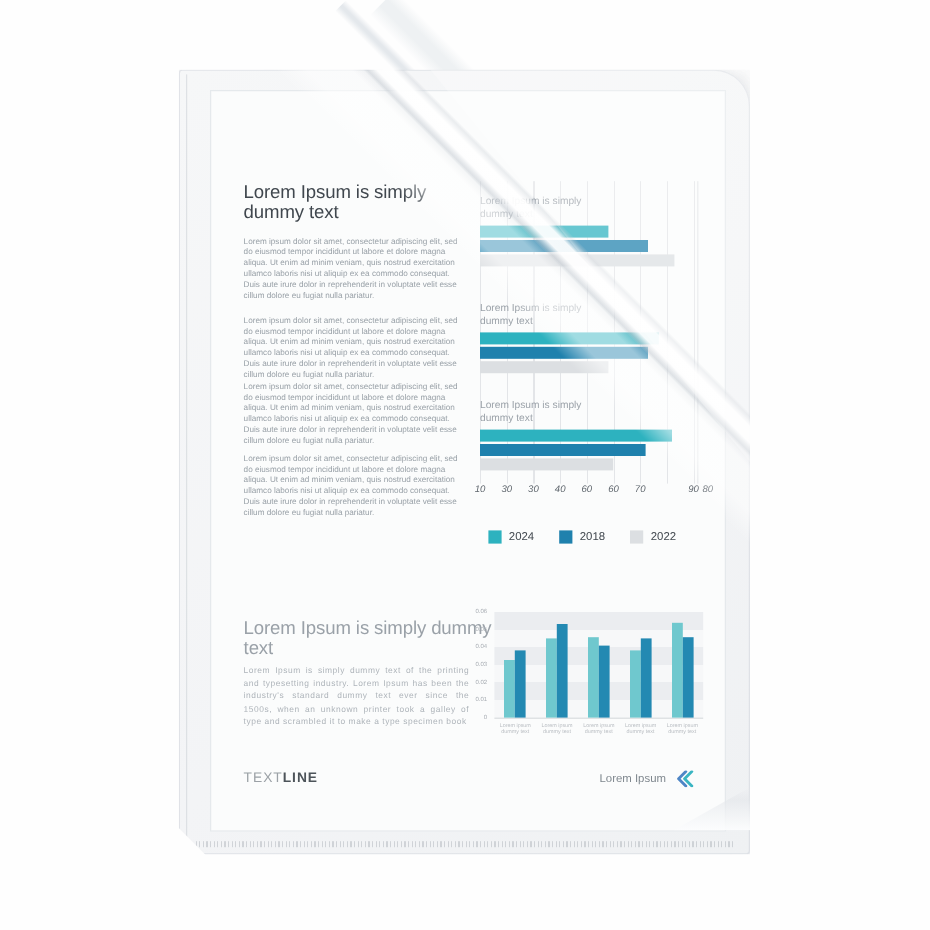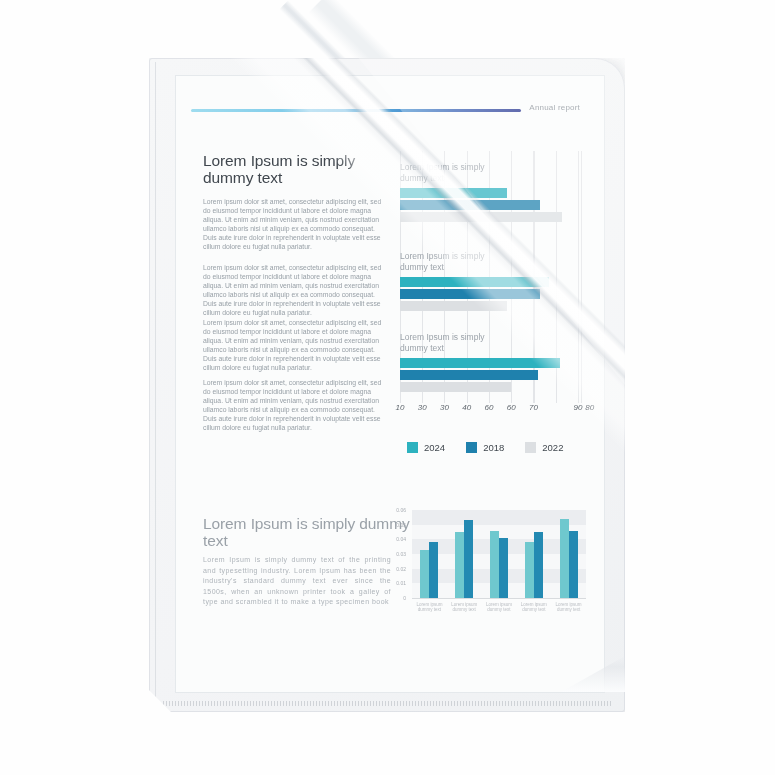--- a/index.html
+++ b/index.html
@@ -103,24 +103,20 @@
 
 <div class="page">
   <div class="streak-above s1"></div>
   <div class="streak-above s2"></div>
 
   <div class="sleeve">
     <div class="sleeve-edge"></div>
 
     <div class="sheet">
 
-      <div class="doc-header">
-        <div class="rule"></div>
-        <span class="hdr-label">Annual report</span>
-      </div>
 
       <h1 class="title">Lorem Ipsum is simply dummy text</h1>
       <p class="body-copy p1">Lorem ipsum dolor sit amet, consectetur adipiscing elit, sed do eiusmod tempor incididunt ut labore et dolore magna aliqua. Ut enim ad minim veniam, quis nostrud exercitation ullamco laboris nisi ut aliquip ex ea commodo consequat. Duis aute irure dolor in reprehenderit in voluptate velit esse cillum dolore eu fugiat nulla pariatur.</p>
       <p class="body-copy p2">Lorem ipsum dolor sit amet, consectetur adipiscing elit, sed do eiusmod tempor incididunt ut labore et dolore magna aliqua. Ut enim ad minim veniam, quis nostrud exercitation ullamco laboris nisi ut aliquip ex ea commodo consequat. Duis aute irure dolor in reprehenderit in voluptate velit esse cillum dolore eu fugiat nulla pariatur.</p>
       <p class="body-copy p3">Lorem ipsum dolor sit amet, consectetur adipiscing elit, sed do eiusmod tempor incididunt ut labore et dolore magna aliqua. Ut enim ad minim veniam, quis nostrud exercitation ullamco laboris nisi ut aliquip ex ea commodo consequat. Duis aute irure dolor in reprehenderit in voluptate velit esse cillum dolore eu fugiat nulla pariatur.</p>
       <p class="body-copy p4">Lorem ipsum dolor sit amet, consectetur adipiscing elit, sed do eiusmod tempor incididunt ut labore et dolore magna aliqua. Ut enim ad minim veniam, quis nostrud exercitation ullamco laboris nisi ut aliquip ex ea commodo consequat. Duis aute irure dolor in reprehenderit in voluptate velit esse cillum dolore eu fugiat nulla pariatur.</p>
 
       <div class="hbar">
         <div class="hbar-grid"></div>
         <div id="hbarGroups">
@@ -197,20 +193,30 @@
           </div>
         <div class="vbar-xlabels" id="vbarX">
             <span style="left: 17.4px;">Lorem ipsum dummy text</span>
             <span style="left: 52.2px;">Lorem ipsum dummy text</span>
             <span style="left: 87px;">Lorem ipsum dummy text</span>
             <span style="left: 121.8px;">Lorem ipsum dummy text</span>
             <span style="left: 156.6px;">Lorem ipsum dummy text</span>
           </div>
       </div>
 
+      <div class="doc-footer">
+        <div class="brand"><span>TEXT</span><b>LINE</b></div>
+        <div class="flink">
+          <span class="flink-label">Lorem Ipsum</span>
+          <svg width="17" height="14" viewBox="0 0 17 14">
+            <path d="M9.5 1 L3.5 7 L9.5 13" fill="none" stroke="#4e86c6" stroke-width="2.4" stroke-linecap="round" stroke-linejoin="round"></path>
+            <path d="M14.5 1 L8.5 7 L14.5 13" fill="none" stroke="#3ab5c2" stroke-width="2.4" stroke-linecap="round" stroke-linejoin="round"></path>
+          </svg>
+        </div>
+      </div>
 
     </div>
 
     <div class="curl"></div>
     <div class="band band-b"></div>
     <div class="band band-a"></div>
     <div class="wash"></div>
     <div class="seam"></div>
   </div>
 </div>

